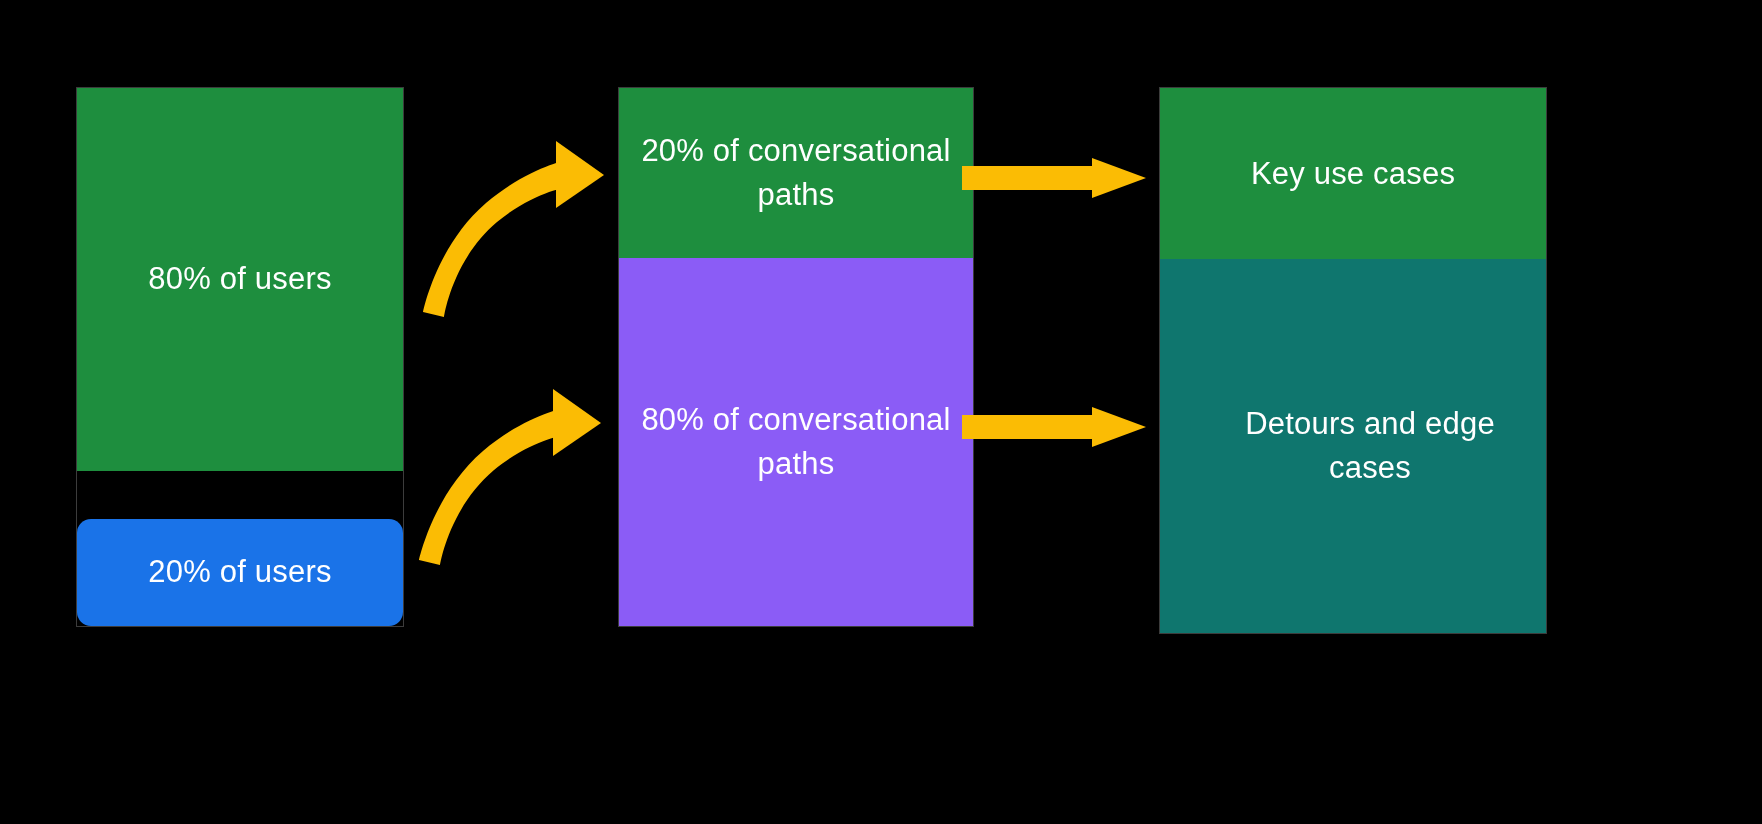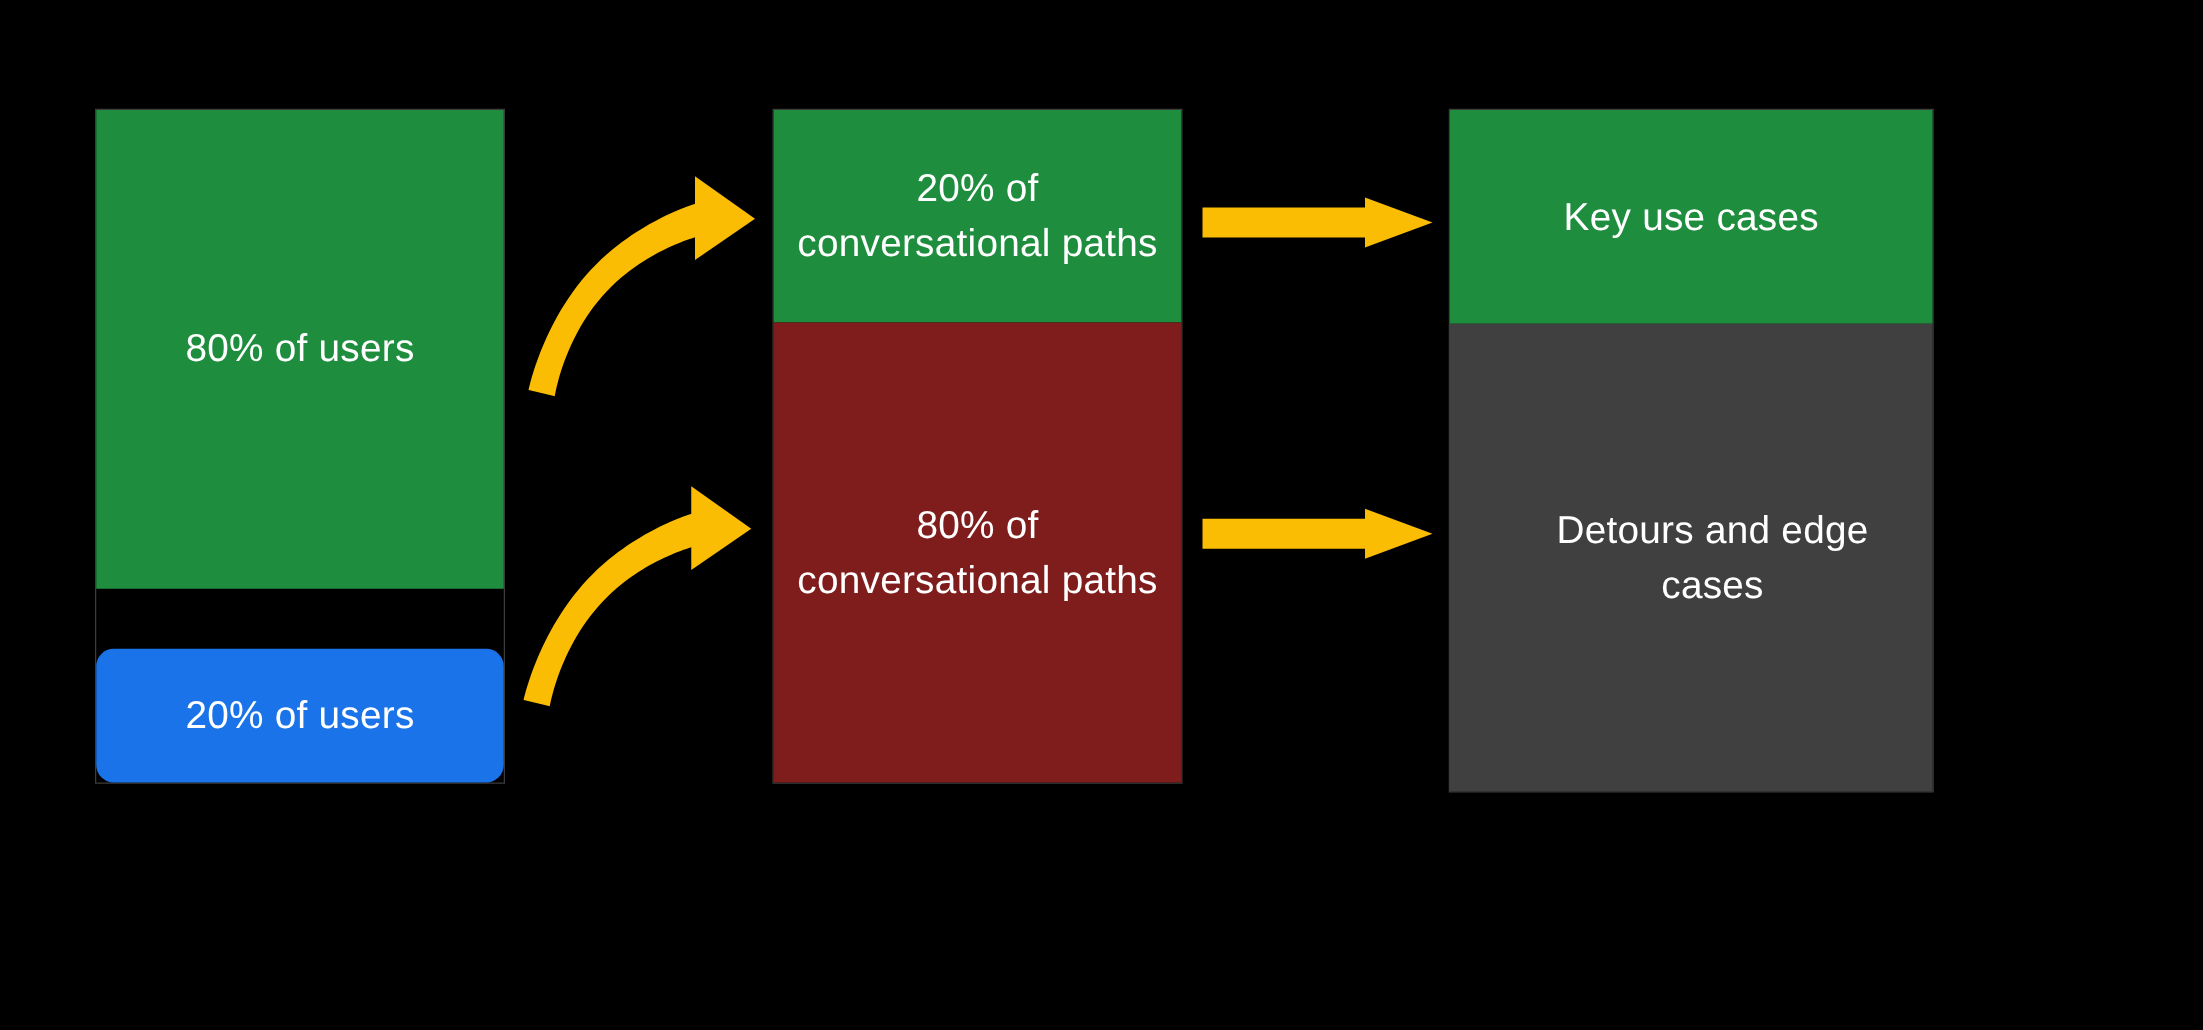--- a/index.html
+++ b/index.html
@@ -37,21 +37,21 @@
     box-sizing: border-box;
     padding: 4px 10px;
   }
 
   
   #col-users { left: 76px; top: 87px; width: 328px; height: 540px; gap: 48px; }
   #col-users .seg-green { height: 422px; }
   #col-users .seg-blue  { height: 118px; border-radius: 14px; }
 
   
-  #col-paths { left: 618px; top: 87px; width: 328px; height: 540px; }
+  #col-paths { left: 618px; top: 87px; width: 356px; height: 540px; }
   #col-paths .seg-green { height: 171px; }
   #col-paths .seg-blue  { height: 369px; }
 
   
   #col-outcomes { left: 1159px; top: 87px; width: 388px; height: 547px; }
   #col-outcomes .seg-green { height: 172px; }
   #col-outcomes .seg-blue  { height: 375px; }
 
   .arrow-layer {
     position: absolute;
@@ -79,30 +79,30 @@
     </div>
     <div class="segment seg-blue" style="background:#1A73E8;">
       <span>20% of users</span>
     </div>
   </div>
 
   <div class="column" id="col-paths">
     <div class="segment seg-green" style="background:#1E8E3E;">
       <span>20% of conversational paths</span>
     </div>
-    <div class="segment seg-blue" style="background:#7f1d1d;">
+    <div class="segment seg-blue" style="background:#8b5cf6;">
       <span>80% of conversational paths</span>
     </div>
   </div>
 
   <div class="column" id="col-outcomes">
     <div class="segment seg-green" style="background:#1E8E3E;">
       <span>Key use cases</span>
     </div>
-    <div class="segment seg-blue" style="background:#404040;padding-left:44px;">
+    <div class="segment seg-blue" style="background:#0f766e;padding-left:44px;">
       <span>Detours and edge cases</span>
     </div>
   </div>
 
   <svg class="arrow-layer" viewBox="0 0 1762 824" width="1762" height="824" xmlns="http://www.w3.org/2000/svg">
 
     <g>
       <path d="M 423 312
                C 423 312, 436 246, 486 203
                C 527 168, 567 160, 567 160

